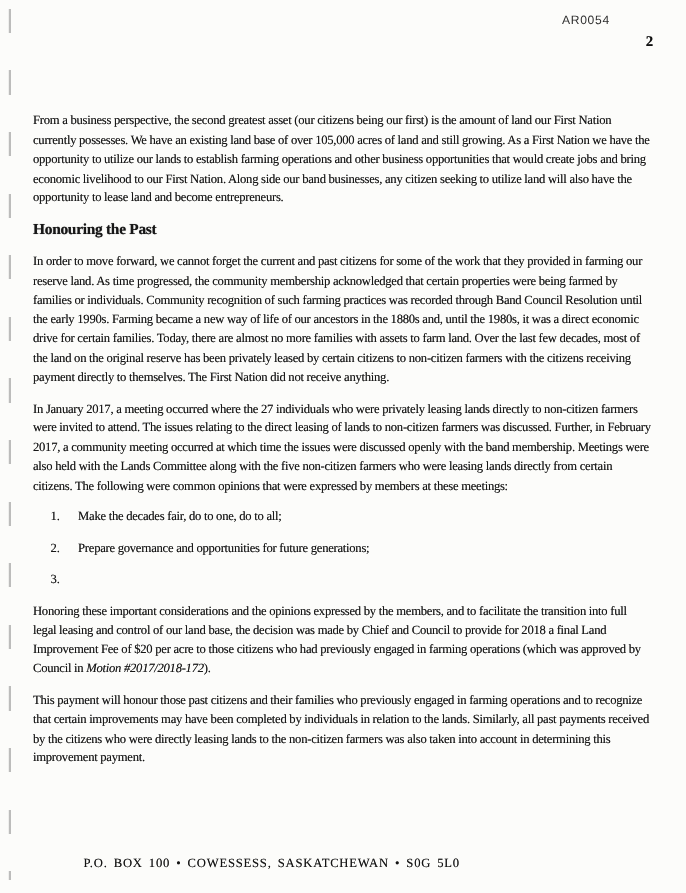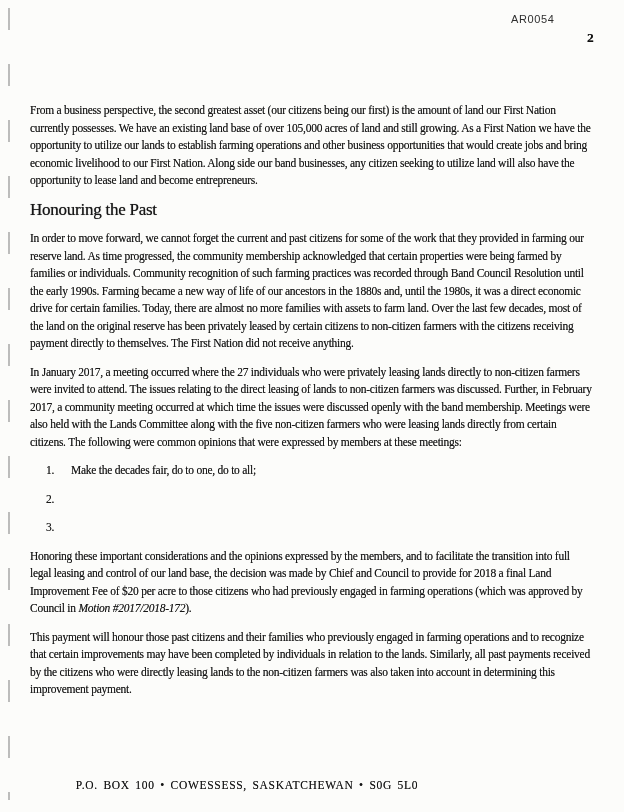--- a/index.html
+++ b/index.html
@@ -52,22 +52,22 @@
     width: 562px;
     font-size: 11.5px;
     line-height: 17.5px;
     letter-spacing: -0.25px;
     text-align: left;
     text-shadow: 0 0 0.6px rgba(5,5,5,0.55);
     margin-top: 41px;
   }
   .page-content p { margin: 0 0 11px 0; }
   .section-heading {
-    font-size: 17px;
-    font-weight: 400;
+    font-size: 14px;
+    font-weight: 700;
     margin: 2px 0 12px 0;
     text-shadow: 0 0 0.7px rgba(0,0,0,0.7);
   }
   .list { margin: 2px 0 1px 16px; }
   .list-item { display: flex; margin: 0 0 11px 0; }
   .list-num { flex: none; width: 25px; }
   .motion-ref { font-style: italic; text-align: right; }
   .footer {
     position: absolute;
     top: 779px;
@@ -99,20 +99,21 @@
 
   <p>In January 2017, a meeting occurred where the 27 individuals who were privately leasing lands directly to non-citizen farmers were invited to attend. The issues relating to the direct leasing of lands to non-citizen farmers was discussed. Further, in February 2017, a community meeting occurred at which time the issues were discussed openly with the band membership. Meetings were also held with the Lands Committee along with the five non-citizen farmers who were leasing lands directly from certain citizens. The following were common opinions that were expressed by members at these meetings:</p>
 
   <div class="list">
     <div class="list-item">
       <span class="list-num">1.</span>
       <span class="list-text">Make the decades fair, do to one, do to all;</span>
     </div>
     <div class="list-item">
       <span class="list-num">2.</span>
+      <span class="list-text">Prepare governance and opportunities for future generations;</span>
     </div>
     <div class="list-item">
       <span class="list-num">3.</span>
     </div>
   </div>
 
   <p><span>Honoring these important considerations and the opinions expressed by the members, and to facilitate the transition into full legal leasing and control of our land base, the decision was made by Chief and Council to provide for 2018 a final Land Improvement Fee of $20 per acre to those citizens who had previously engaged in farming operations (which was approved by Council in </span><span class="motion-ref">Motion #2017/2018-172</span><span>).</span></p>
 
   <p>This payment will honour those past citizens and their families who previously engaged in farming operations and to recognize that certain improvements may have been completed by individuals in relation to the lands. Similarly, all past payments received by the citizens who were directly leasing lands to the non-citizen farmers was also taken into account in determining this improvement payment.</p>
 

